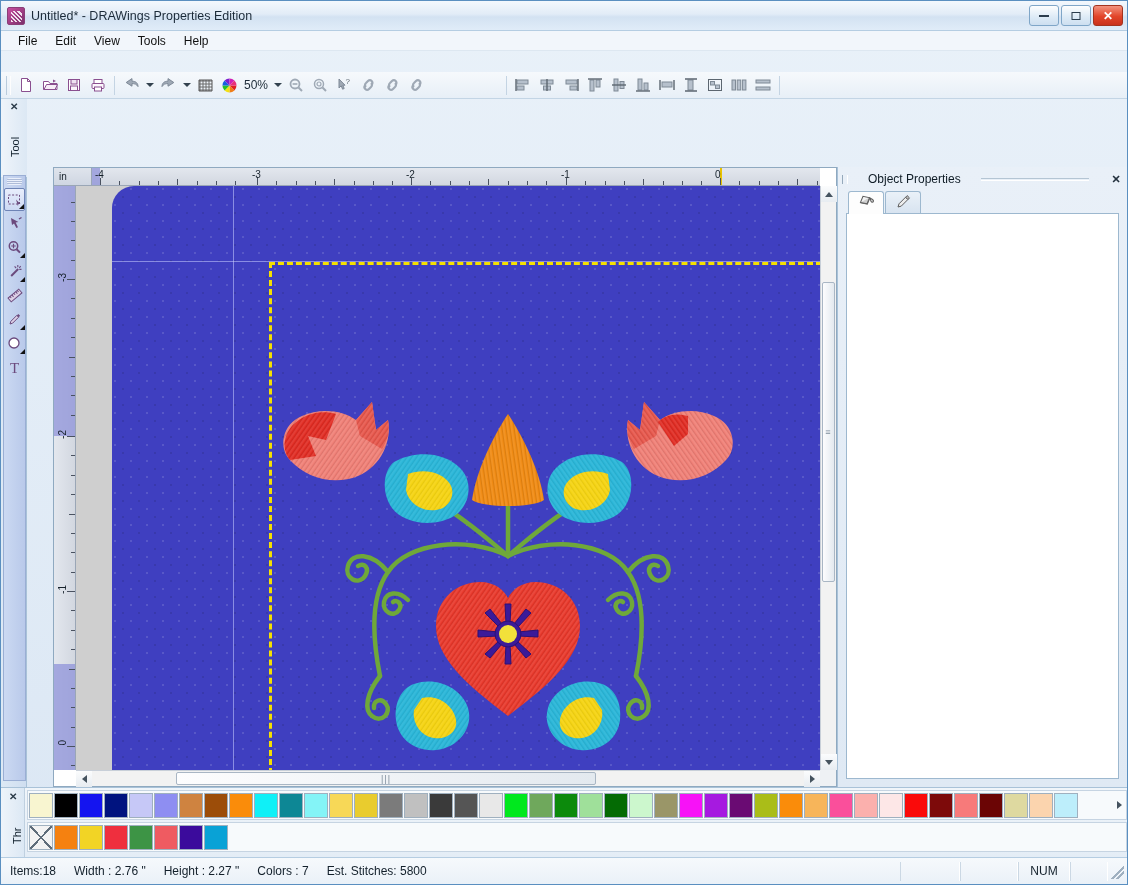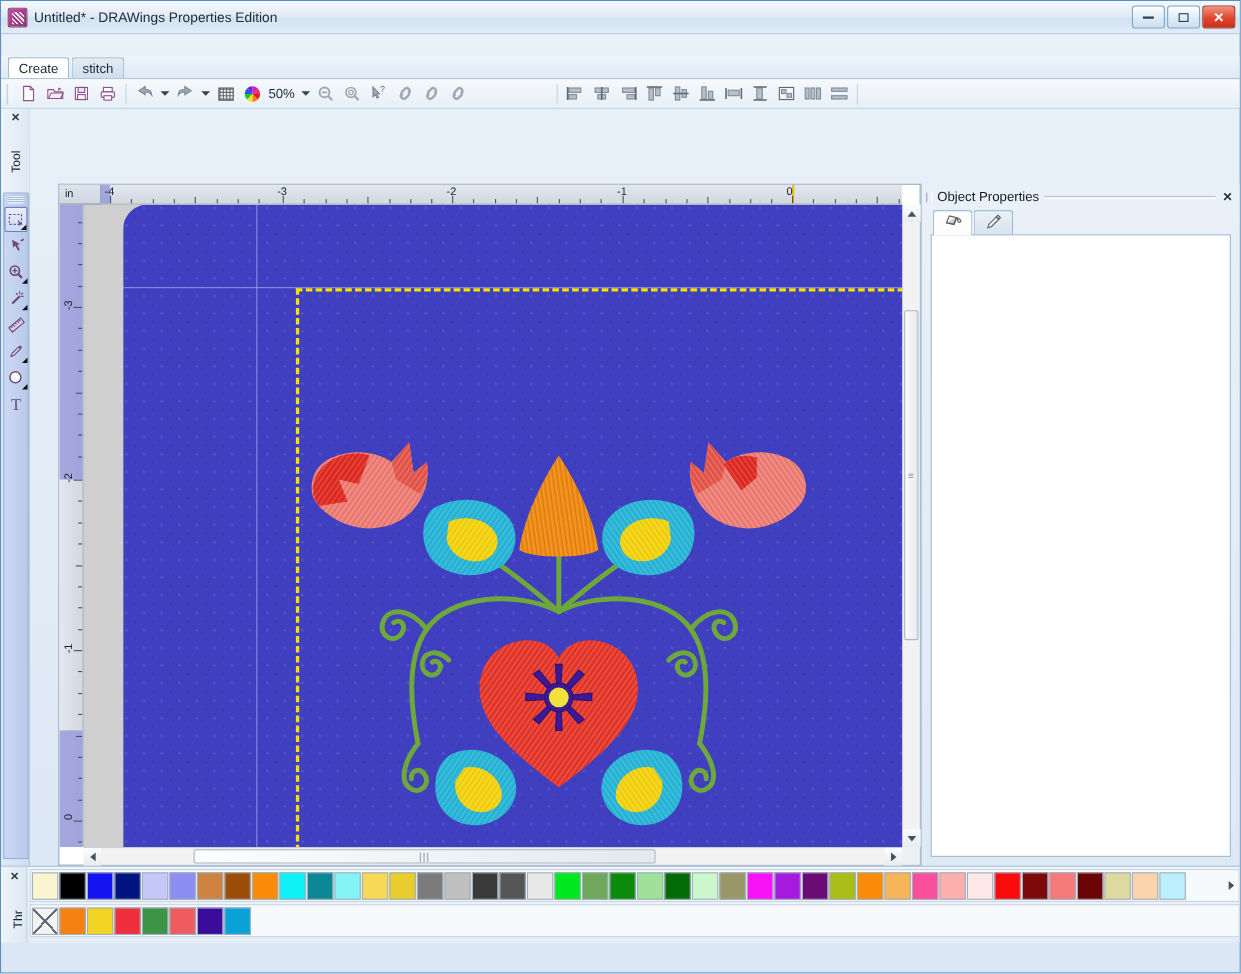--- a/index.html
+++ b/index.html
@@ -266,21 +266,21 @@
   .tri-l { border-top: 4px solid transparent; border-bottom: 4px solid transparent; border-right: 5px solid #45535f; }
   .tri-r { border-top: 4px solid transparent; border-bottom: 4px solid transparent; border-left: 5px solid #45535f; }
 
   
   .rightpanel {
     position: absolute; right: 0; top: 166px; width: 290px; bottom: 97px;
     background: linear-gradient(#e9f0f8,#dfe9f4);
     border-left: 1px solid #a9c2d8; padding: 4px;
   }
   .rp-title {
-    height: 16px; display: flex; align-items: center; gap: 4px;
+    height: 16px; display: flex; align-items: center; gap: 20px;
     font-size: 12px; color: #0f1c26;
   }
   .rp-title .grip2 { width: 6px; height: 9px; border-left: 1px solid #95a9bb; border-right: 1px solid #fff; }
   .rp-title .line { flex: 1; height: 3px; border-top: 1px solid #b4c5d4; border-bottom: 1px solid #fff; }
   .rp-title .xbtn { width: 14px; text-align: center; font-size: 11px; color: #24323f; font-weight: bold; }
   .rp-tabs { display: flex; margin-top: 4px; padding-left: 6px; align-items: flex-end; }
   .rp-tab {
     width: 36px; height: 23px; border: 1px solid #9db8cf; border-bottom: none;
     border-radius: 3px 3px 0 0; margin-right: 1px;
     display: flex; align-items: center; justify-content: center;
@@ -359,25 +359,28 @@
           <span class="g">
             <span class="max-glyph"></span>
           </span>
         </div>
       <div class="win-btn close">
           <span class="g">✕</span>
         </div>
     </div>
   </div>
 
-
-  <div class="tabbar">
-    <div class="tab active">Create</div>
-    <div class="tab">stitch</div>
+  <div class="menubar">
+    <div class="menu-item">File</div>
+    <div class="menu-item">Edit</div>
+    <div class="menu-item">View</div>
+    <div class="menu-item">Tools</div>
+    <div class="menu-item">Help</div>
   </div>
+
 
   <div class="toolbar">
     <div class="tb-grip"></div>
 
     <div class="tb-btn">
       <svg width="16" height="16" viewBox="0 0 16 16">
           <path d="M3.5 1.5h6l3 3v10h-9z" fill="#fff" stroke="#8a4f8f" stroke-width="1"></path>
           <path d="M9.5 1.5v3h3" fill="none" stroke="#8a4f8f" stroke-width="1"></path>
         </svg>
     </div>
@@ -1004,14 +1007,27 @@
           <div class="sw" style="background: rgb(242, 212, 37);"></div>
           <div class="sw" style="background: rgb(239, 47, 62);"></div>
           <div class="sw" style="background: rgb(61, 148, 69);"></div>
           <div class="sw" style="background: rgb(239, 91, 97);"></div>
           <div class="sw" style="background: rgb(59, 11, 156);"></div>
           <div class="sw" style="background: rgb(9, 162, 214);"></div>
         </div>
     </div>
   </div>
 
+  <div class="statusbar">
+    <div class="st-cell">Items:18</div>
+    <div class="st-cell">Width : 2.76 "</div>
+    <div class="st-cell">Height : 2.27 "</div>
+    <div class="st-cell">Colors : 7</div>
+    <div class="st-cell">Est. Stitches: 5800</div>
+    <div class="st-flex"></div>
+    <div class="st-box" style="width:60px"></div>
+    <div class="st-box" style="width:58px"></div>
+    <div class="st-box" style="width:52px">NUM</div>
+    <div class="st-box" style="width:38px"></div>
+    <div class="grip-corner"></div>
+  </div>
 
 </div>
 
 </body></html>

